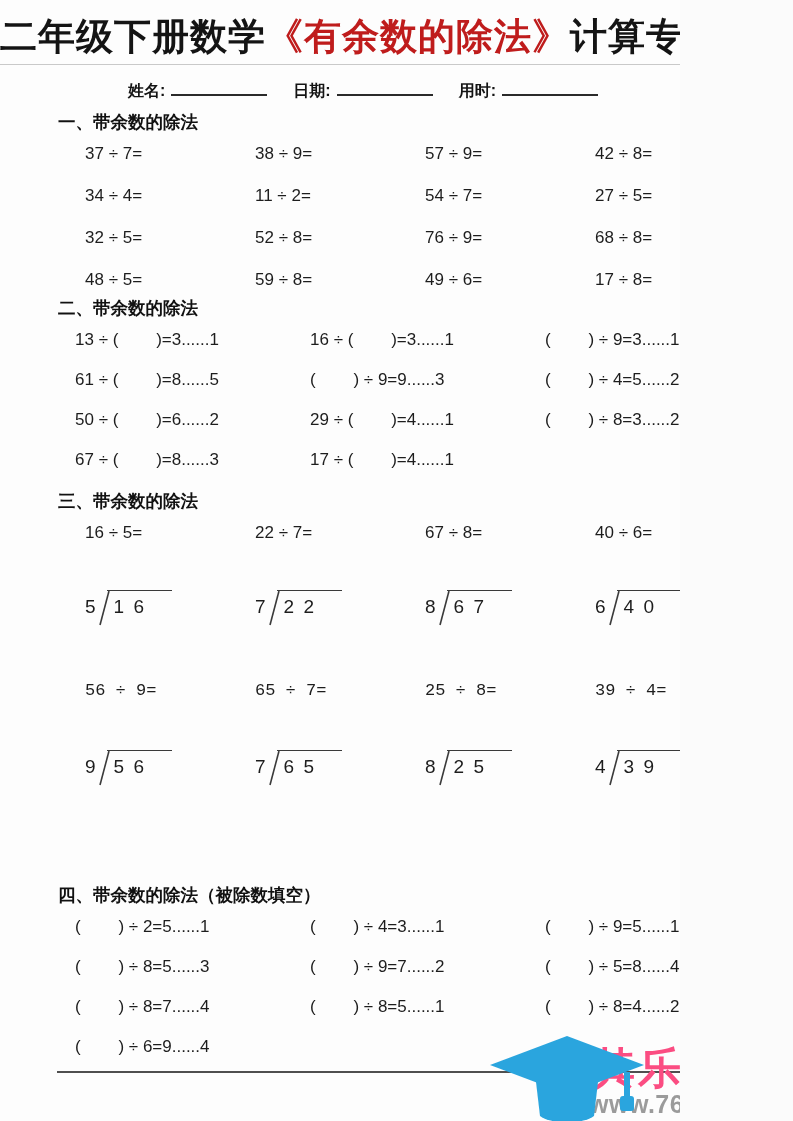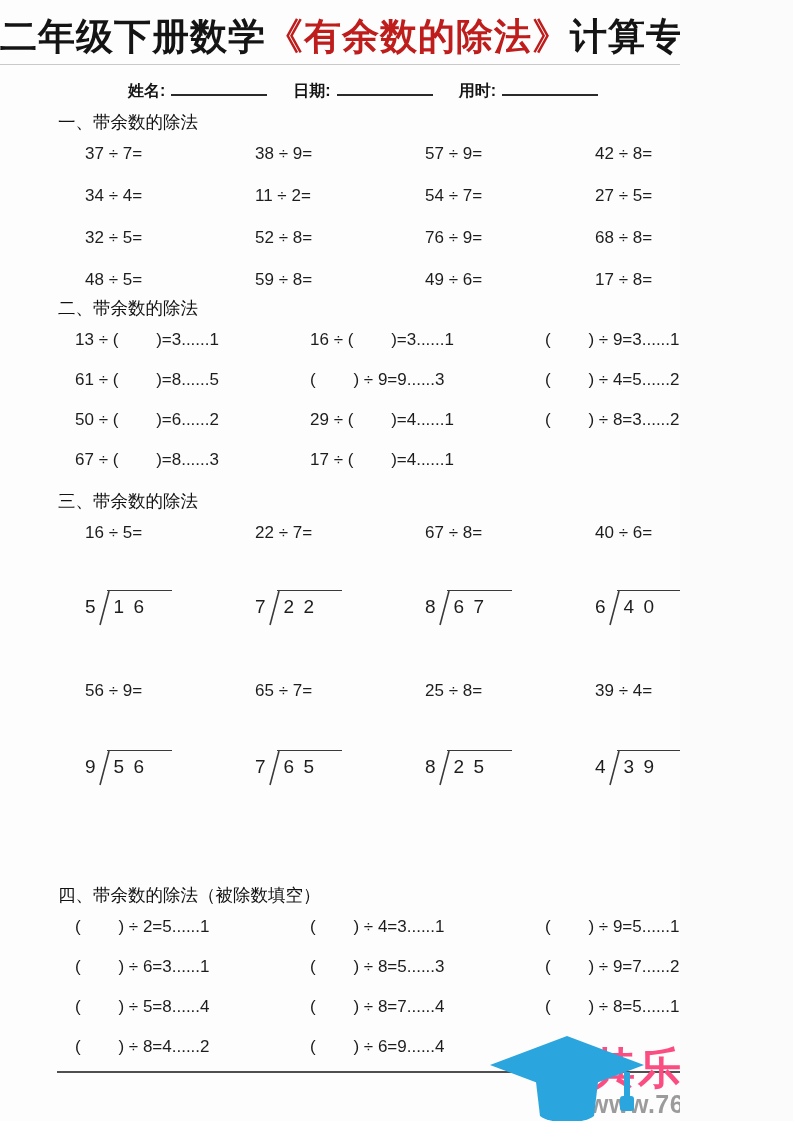--- a/index.html
+++ b/index.html
@@ -10,21 +10,21 @@
   
   #title{position:absolute;top:12px;left:0;width:100%;text-align:center;
     font-size:37px;font-weight:bold;letter-spacing:1px;color:#141414;white-space:nowrap;}
   #title .red{color:#bf1c1c;}
   #top-divider{position:absolute;top:64px;left:0;width:793px;border-top:1px solid #c9c9c9;}
   
   #meta{position:absolute;top:80px;left:128px;font-size:16px;font-weight:bold;color:#141414;}
   .blank{display:inline-block;width:96px;border-bottom:2px solid #2a2a2a;height:14px;margin:0 26px 0 6px;}
   .blank.last{margin-right:0;}
   
-  .sec-heading{font-size:17.5px;font-weight:normal;color:#111;}
+  .sec-heading{font-size:17.5px;font-weight:bold;color:#111;}
   .sec{position:absolute;left:58px;}
   #sec1{top:110px;}  #sec2{top:296px;}  #sec3{top:489px;}  #sec4{top:883px;}
   .grid4{display:grid;grid-template-columns:170px 170px 170px 172px;margin:10px 0 0 27px;row-gap:17px;}
   .grid3{display:grid;grid-template-columns:235px 235px 235px;margin:10px 0 0 17px;row-gap:15px;}
   .cell{font-size:17px;color:#1d1d1d;white-space:pre;height:25px;}
   
   .ldrow{display:grid;grid-template-columns:170px 170px 170px 172px;margin-left:27px;}
   .ldrow1{margin-top:42px;}
   .probrow2{margin-top:55px;}
   .ldrow2{margin-top:44px;}
@@ -120,21 +120,21 @@
         <span class="ld-dividend">6 7</span>
       </div>
       <div class="ld">
         <span class="ld-divisor">6</span>
         <svg class="ld-slash" width="14" height="36" viewBox="0 0 14 36">
             <line x1="12" y1="1" x2="3" y2="35" stroke="#3a3a3a" stroke-width="1.6"></line>
           </svg>
         <span class="ld-dividend">4 0</span>
       </div>
     </div>
-    <div class="grid4 probrow2" style="row-gap:0;">
+    <div class="grid4 probrow2" style="row-gap:0;font-family:Liberation Mono, monospace;">
       <div class="cell">56 ÷ 9=</div>
       <div class="cell">65 ÷ 7=</div>
       <div class="cell">25 ÷ 8=</div>
       <div class="cell">39 ÷ 4=</div>
     </div>
     <div class="ldrow ldrow2">
       <div class="ld">
         <span class="ld-divisor">9</span>
         <svg class="ld-slash" width="14" height="36" viewBox="0 0 14 36">
             <line x1="12" y1="1" x2="3" y2="35" stroke="#3a3a3a" stroke-width="1.6"></line>
@@ -164,21 +164,20 @@
       </div>
     </div>
   </div>
 
   <div class="sec" id="sec4">
     <div class="sec-heading">四、带余数的除法（被除数填空）</div>
     <div class="grid3">
       <div class="cell">(        ) ÷ 2=5......1</div>
       <div class="cell">(        ) ÷ 4=3......1</div>
       <div class="cell">(        ) ÷ 9=5......1</div>
-      <div class="cell">(        ) ÷ 6=3......1</div>
       <div class="cell">(        ) ÷ 8=5......3</div>
       <div class="cell">(        ) ÷ 9=7......2</div>
       <div class="cell">(        ) ÷ 5=8......4</div>
       <div class="cell">(        ) ÷ 8=7......4</div>
       <div class="cell">(        ) ÷ 8=5......1</div>
       <div class="cell">(        ) ÷ 8=4......2</div>
       <div class="cell">(        ) ÷ 6=9......4</div>
     </div>
   </div>
 

